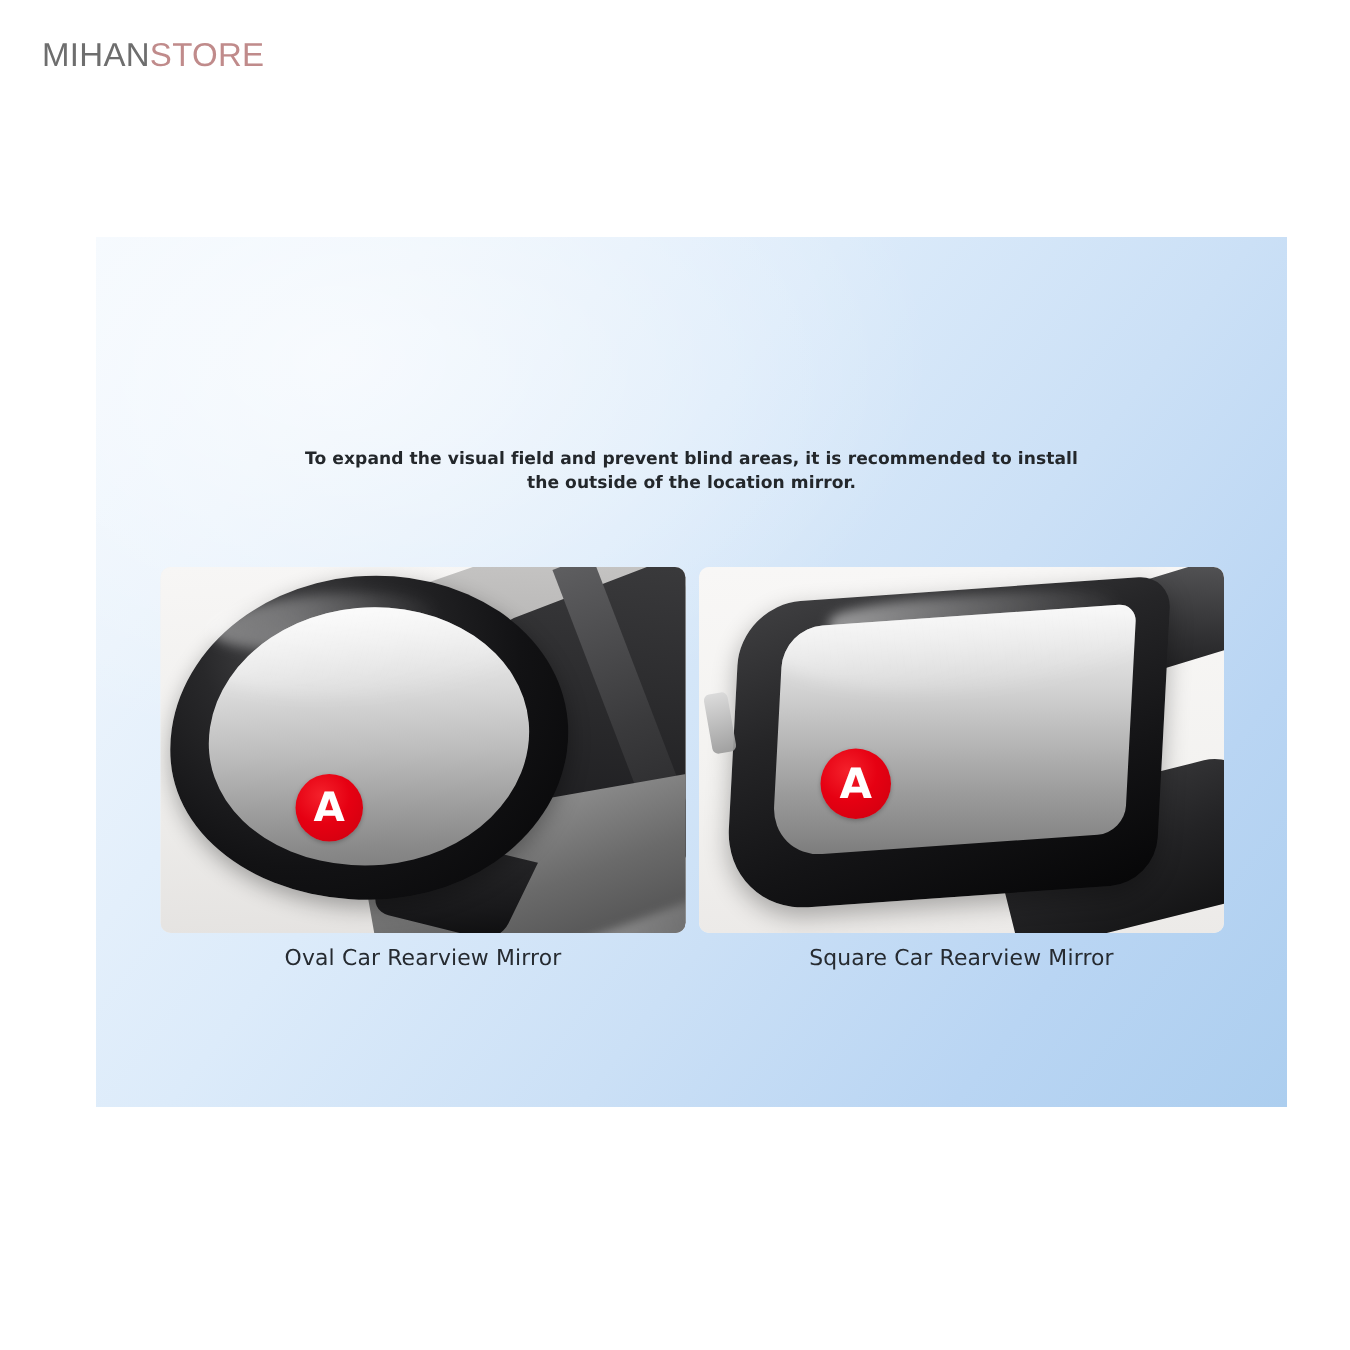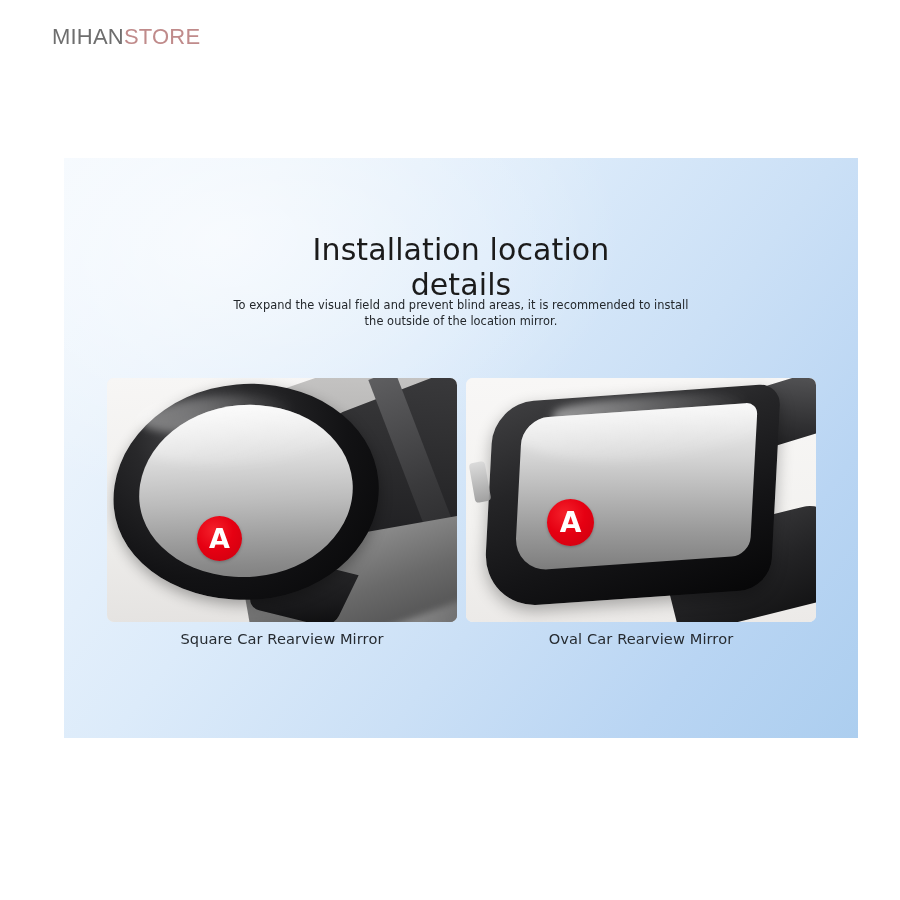--- a/index.html
+++ b/index.html
@@ -20,21 +20,20 @@
   .brand {
     position: absolute;
     left: 28px;
     top: 26px;
     font-size: 22px;
     letter-spacing: 0.2px;
     font-family: "Liberation Sans", "DejaVu Sans", sans-serif;
     font-weight: 400;
     line-height: 1;
     white-space: nowrap;
-    margin-left: 24px;
   }
   .brand .part-a { color: #6e6e6e; }
   .brand .part-b { color: #c08b8b; }
 
   
   .panel {
     position: absolute;
     left: 64px;
     top: 158px;
     width: 794px;
@@ -85,21 +84,21 @@
   .title .line2 { display: block; }
 
   .subtitle {
     position: absolute;
     left: 0;
     right: 0;
     top: 140px;
     text-align: center;
     color: #23272b;
     font-size: 11.4px;
-    font-weight: 400;
+    font-weight: 700;
     line-height: 1.38;
     letter-spacing: 0.05px;
     padding: 0 60px;
     box-sizing: border-box;
   }
   .subtitle .line2 { display: block; }
 
   
   .photo-row {
     position: absolute;
@@ -332,24 +331,20 @@
 </head>
 <body>
 
 <div class="brand">
   <span class="part-a">MIHAN</span><span class="part-b">STORE</span>
 </div>
 
 <div class="panel">
   <div class="panel-inner">
 
-    <div class="title">
-      <span>Installation location</span>
-      <span class="line2">details</span>
-    </div>
 
     <div class="subtitle">
       <span>To expand the visual field and prevent blind areas, it is recommended to install</span>
       <span class="line2">the outside of the location mirror.</span>
     </div>
 
     <div class="photo-row">
 
       <div class="photo-card left">
         <div class="oval-scene">
@@ -383,18 +378,18 @@
           <div class="sq-glass">
             <div class="sq-glass-sheen"></div>
           </div>
           <div class="badge-a badge-right">A</div>
         </div>
       </div>
 
     </div>
 
     <div class="caption-row">
+      <div class="caption">Oval Car Rearview Mirror</div>
       <div class="caption">Square Car Rearview Mirror</div>
-      <div class="caption">Oval Car Rearview Mirror</div>
     </div>
 
   </div>
 </div>
 
 </body></html>

